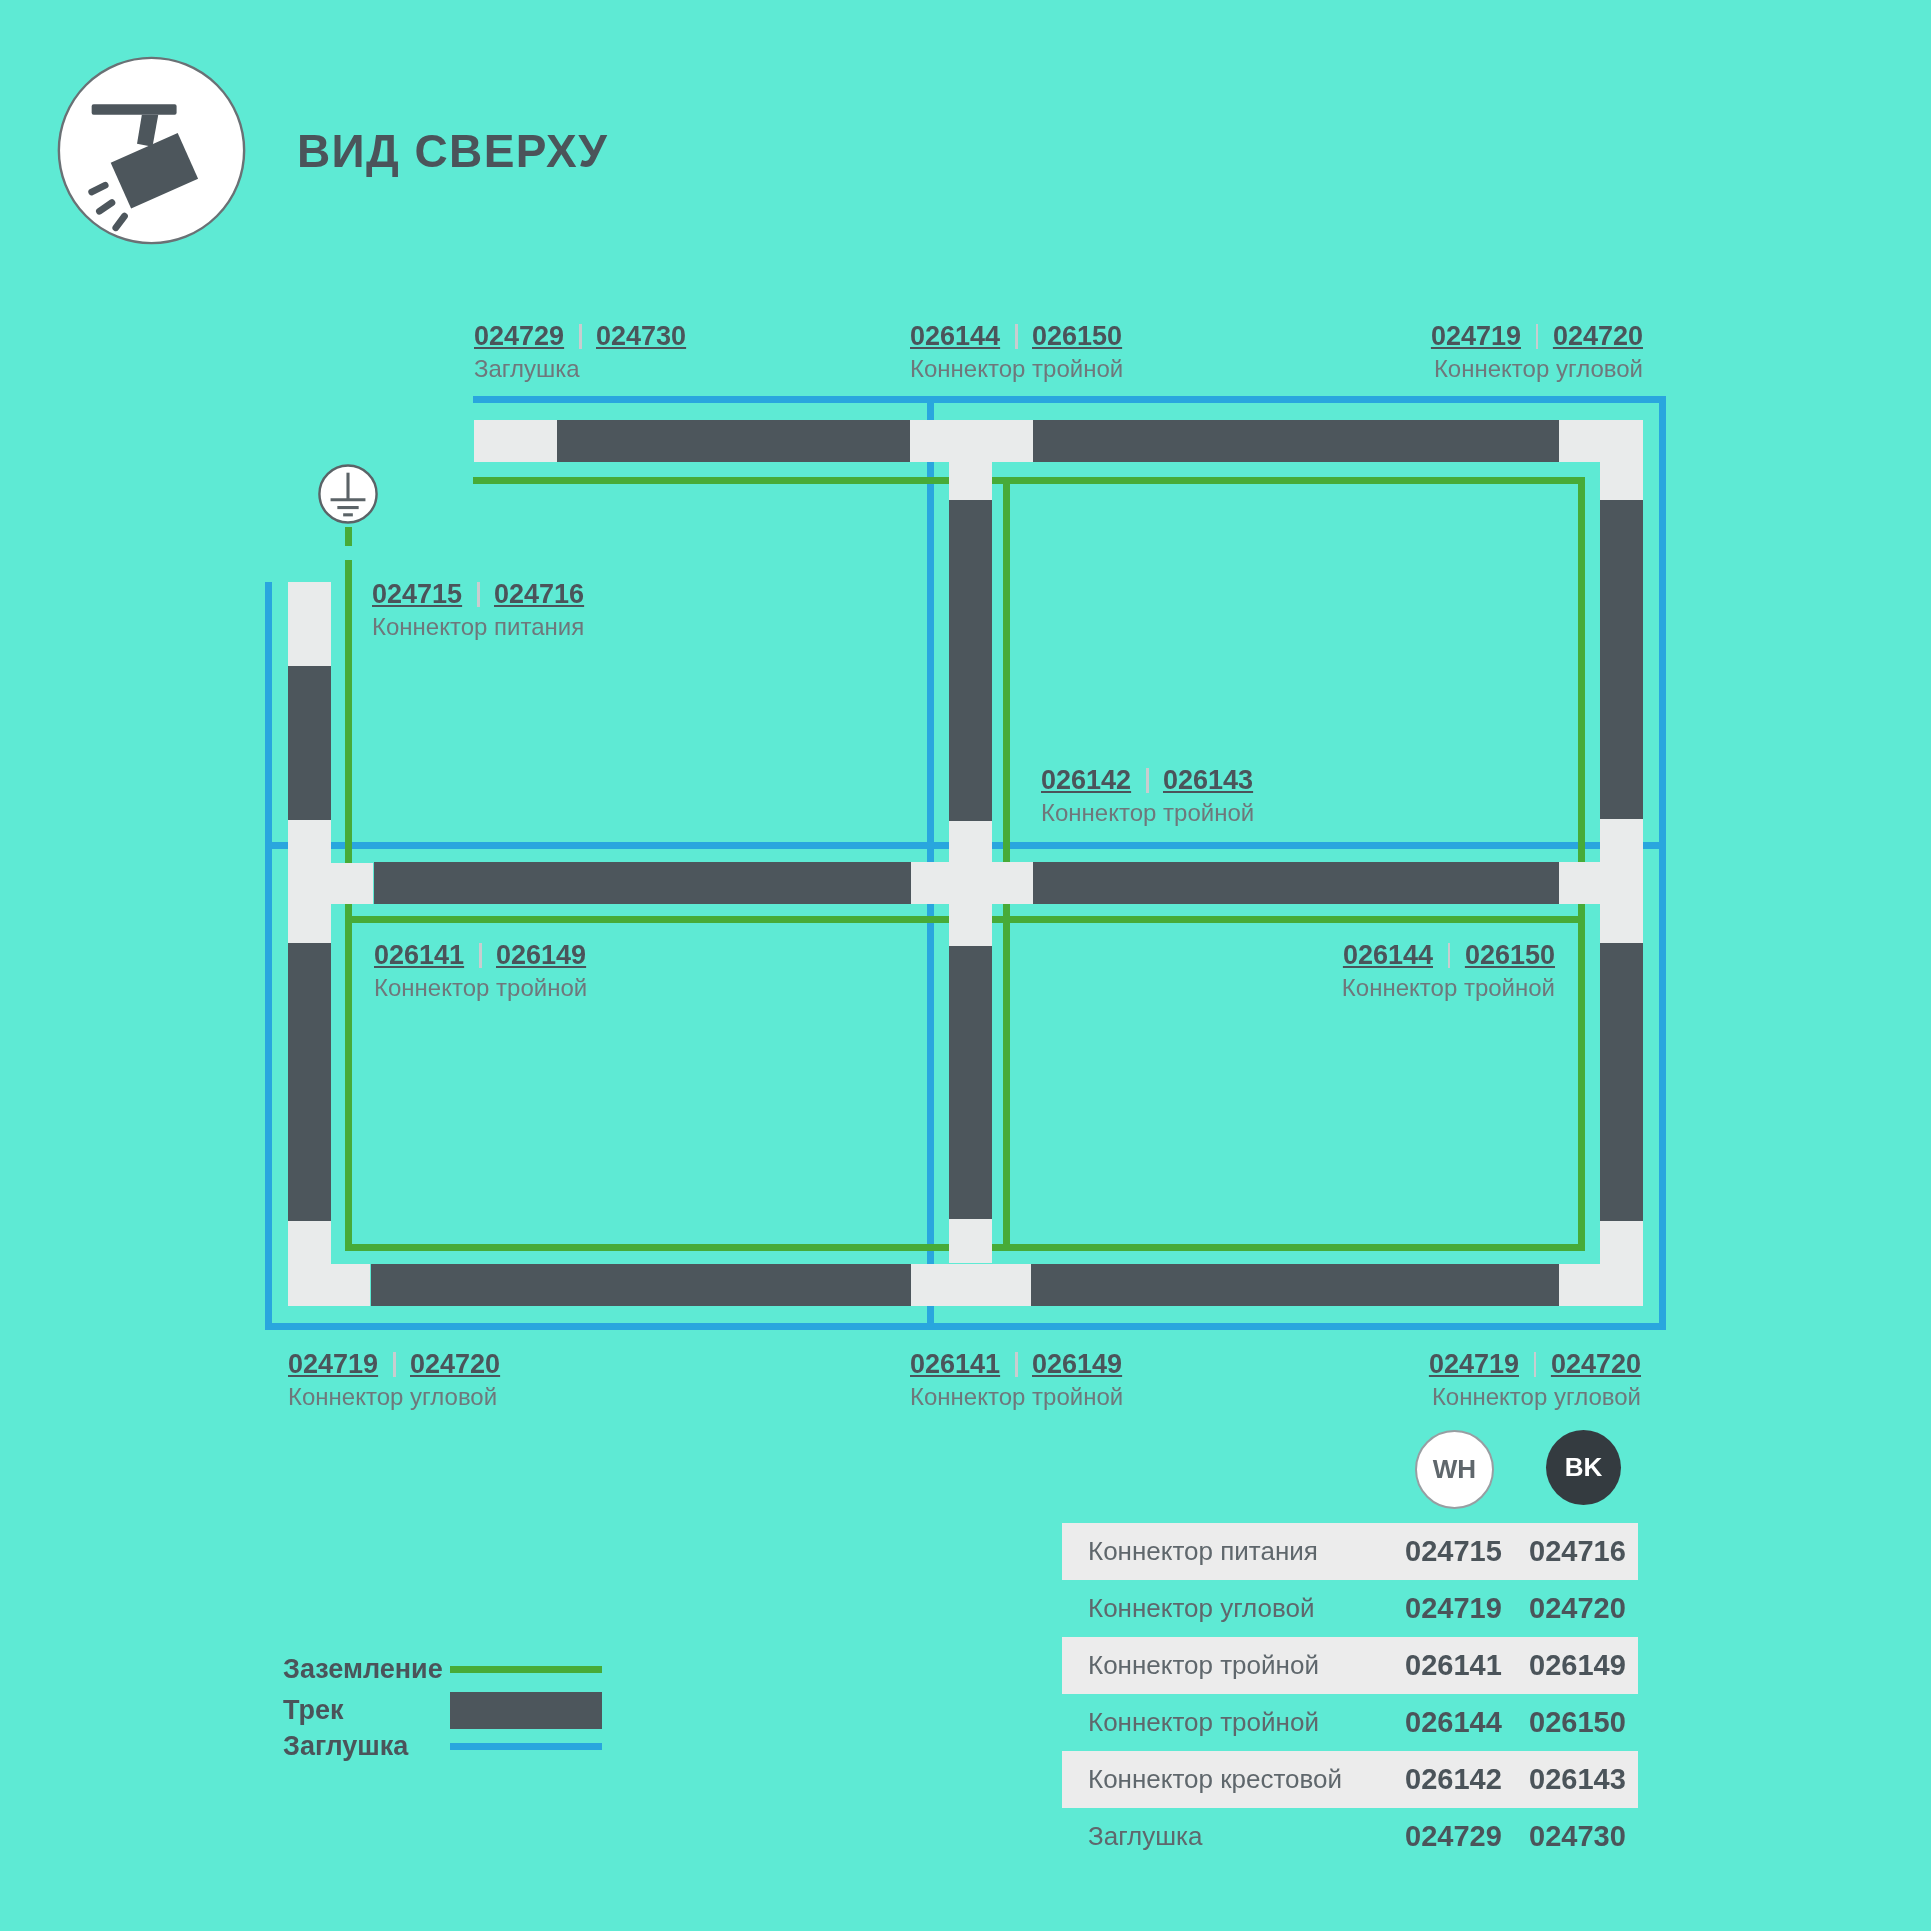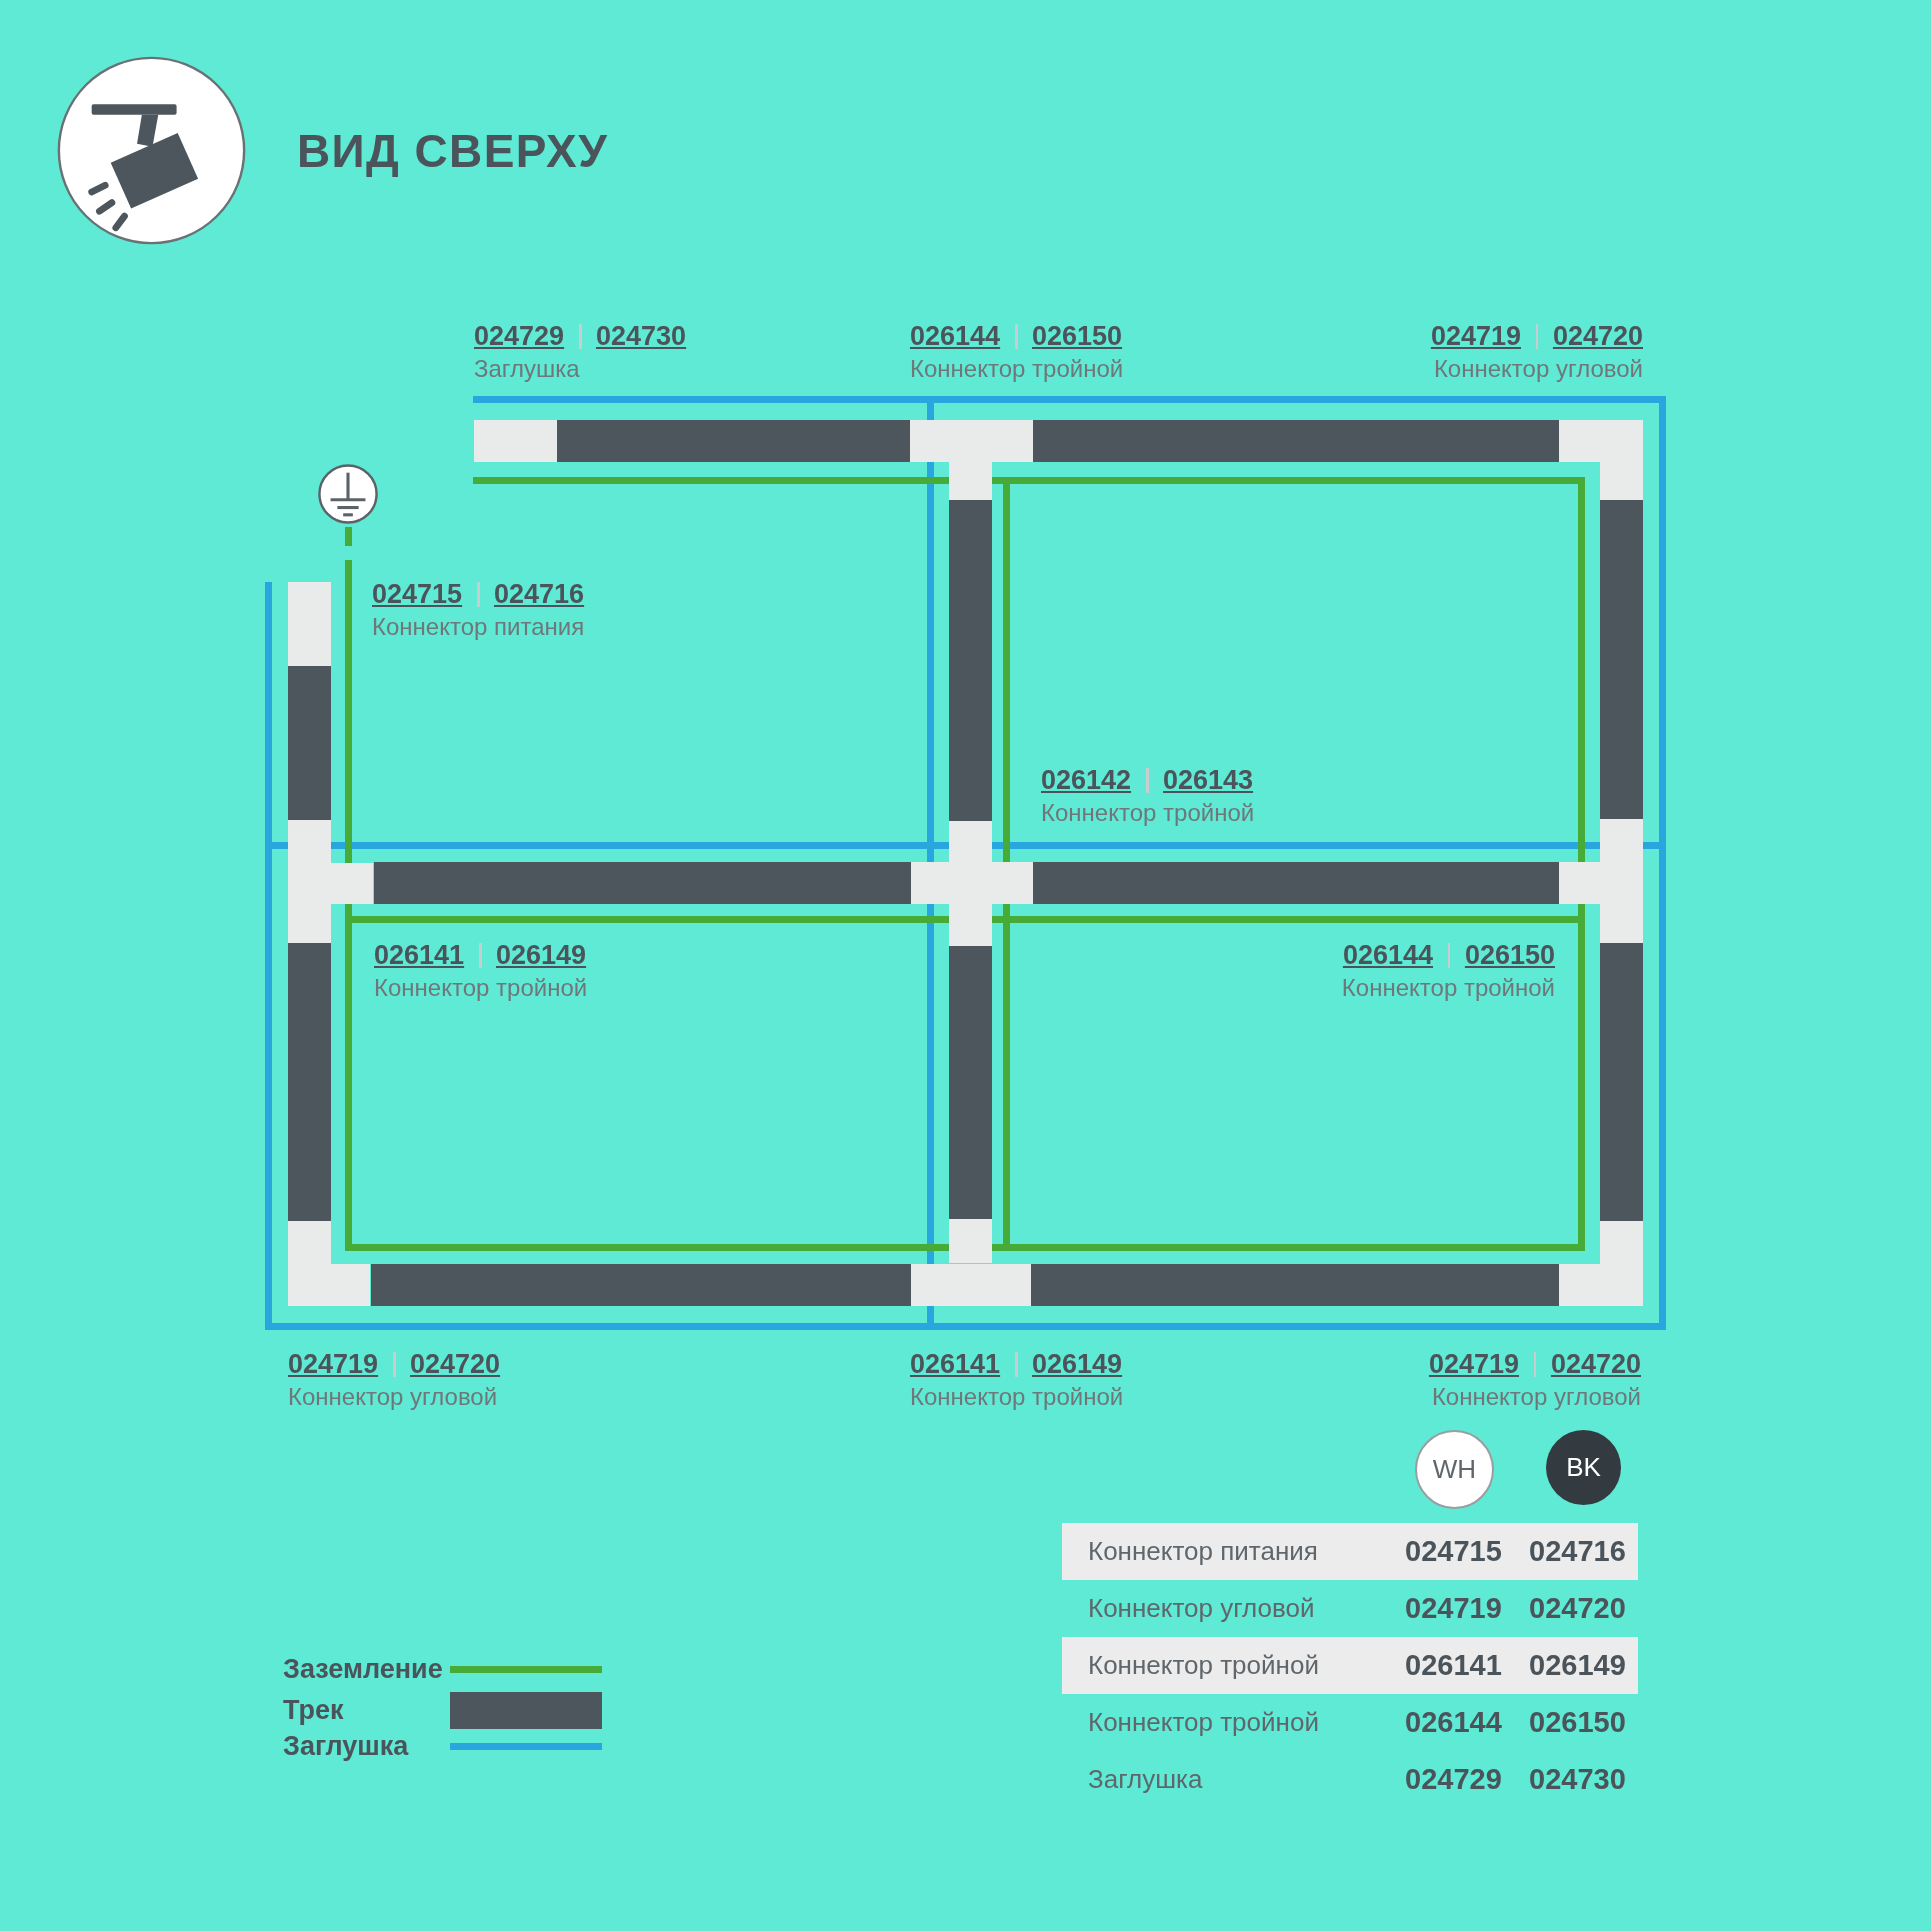--- a/index.html
+++ b/index.html
@@ -20,21 +20,21 @@
   .ground-svg{position:absolute;left:317px;top:463px;z-index:4;}
   
   .dlabel{position:absolute;z-index:5;white-space:nowrap;}
   .dlabel .codes{font-size:27px;font-weight:700;color:#4b545a;line-height:35px;text-decoration:underline;}
   .dlabel .sep{display:inline-block;width:2.9px;height:25px;background:#c9cdcf;margin:0 14.5px;
                vertical-align:-3.9px;}
   .dlabel .cap{font-size:24px;color:#6f777b;line-height:30px;}
   .dlabel.right{text-align:right;}
   
   .badge{position:absolute;width:75px;height:75px;border-radius:50%;z-index:5;
-         display:flex;align-items:center;justify-content:center;font-size:26px;font-weight:400;}
+         display:flex;align-items:center;justify-content:center;font-size:26px;font-weight:700;}
   .badge.wh{background:#ffffff;border:2.4px solid #989ea2;color:#5f676c;}
   .badge.bk{background:#343b40;color:#ffffff;}
   
   .ptable{position:absolute;left:1062px;top:1523px;width:576px;z-index:5;}
   .prow{display:flex;align-items:center;height:57px;}
   .prow.band{background:#ececec;}
   .prow .pname{flex:1 1 auto;padding-left:26px;font-size:26px;color:#5f676c;}
   .prow .pcode{width:127px;text-align:center;font-size:29px;font-weight:700;color:#4b545a;}
   .prow .pcode.last{width:121px;}
   
@@ -193,20 +193,25 @@
     <div class="prow band">
       <div class="pname">Коннектор тройной</div>
       <div class="pcode">026141</div>
       <div class="pcode last">026149</div>
     </div>
     <div class="prow">
       <div class="pname">Коннектор тройной</div>
       <div class="pcode">026144</div>
       <div class="pcode last">026150</div>
     </div>
+    <div class="prow band">
+      <div class="pname">Коннектор крестовой</div>
+      <div class="pcode">026142</div>
+      <div class="pcode last">026143</div>
+    </div>
     <div class="prow">
       <div class="pname">Заглушка</div>
       <div class="pcode">024729</div>
       <div class="pcode last">024730</div>
     </div>
   </div>
 
   <div class="lrow" style="top:1650px">
     <div class="ltext">Заземление</div>
     <div class="lswatch line-green"></div>

